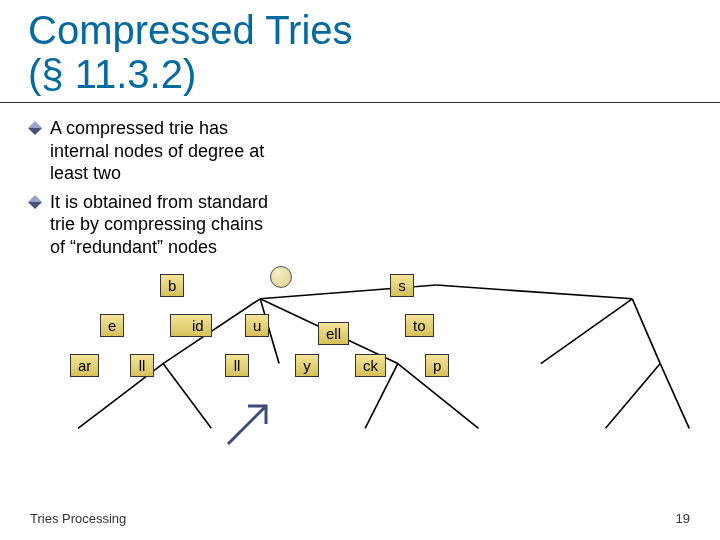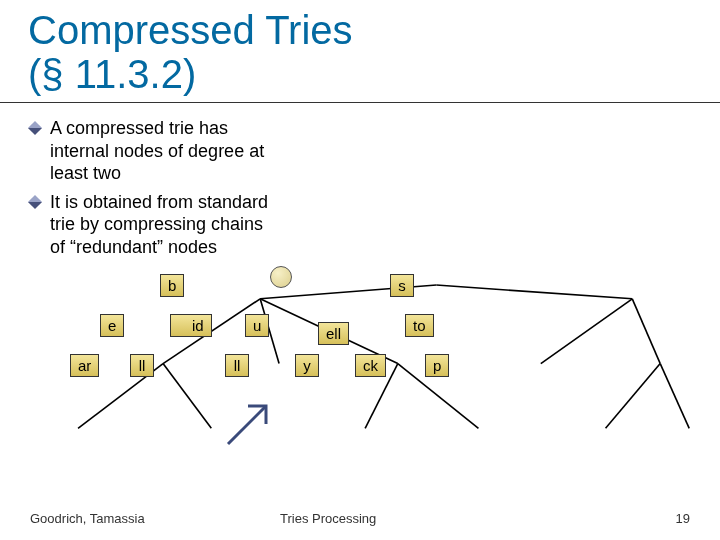--- a/index.html
+++ b/index.html
@@ -135,16 +135,15 @@
       <div class="node" style="left: 100px; top: 90px;">ll</div>
       <div class="node" style="left: 195px; top: 90px;">ll</div>
       <div class="node" style="left: 265px; top: 90px;">y</div>
       <div class="node" style="left: 325px; top: 90px;">ck</div>
       <div class="node" style="left: 395px; top: 90px;">p</div>
     </div>
 
 </div>
 
 <div class="footer">
-  <span class="f-left">Goodrich, Tamassia</span>
   <span class="f-mid">Tries Processing</span>
   <span class="f-right">19</span>
 </div>
 
 </body></html>

